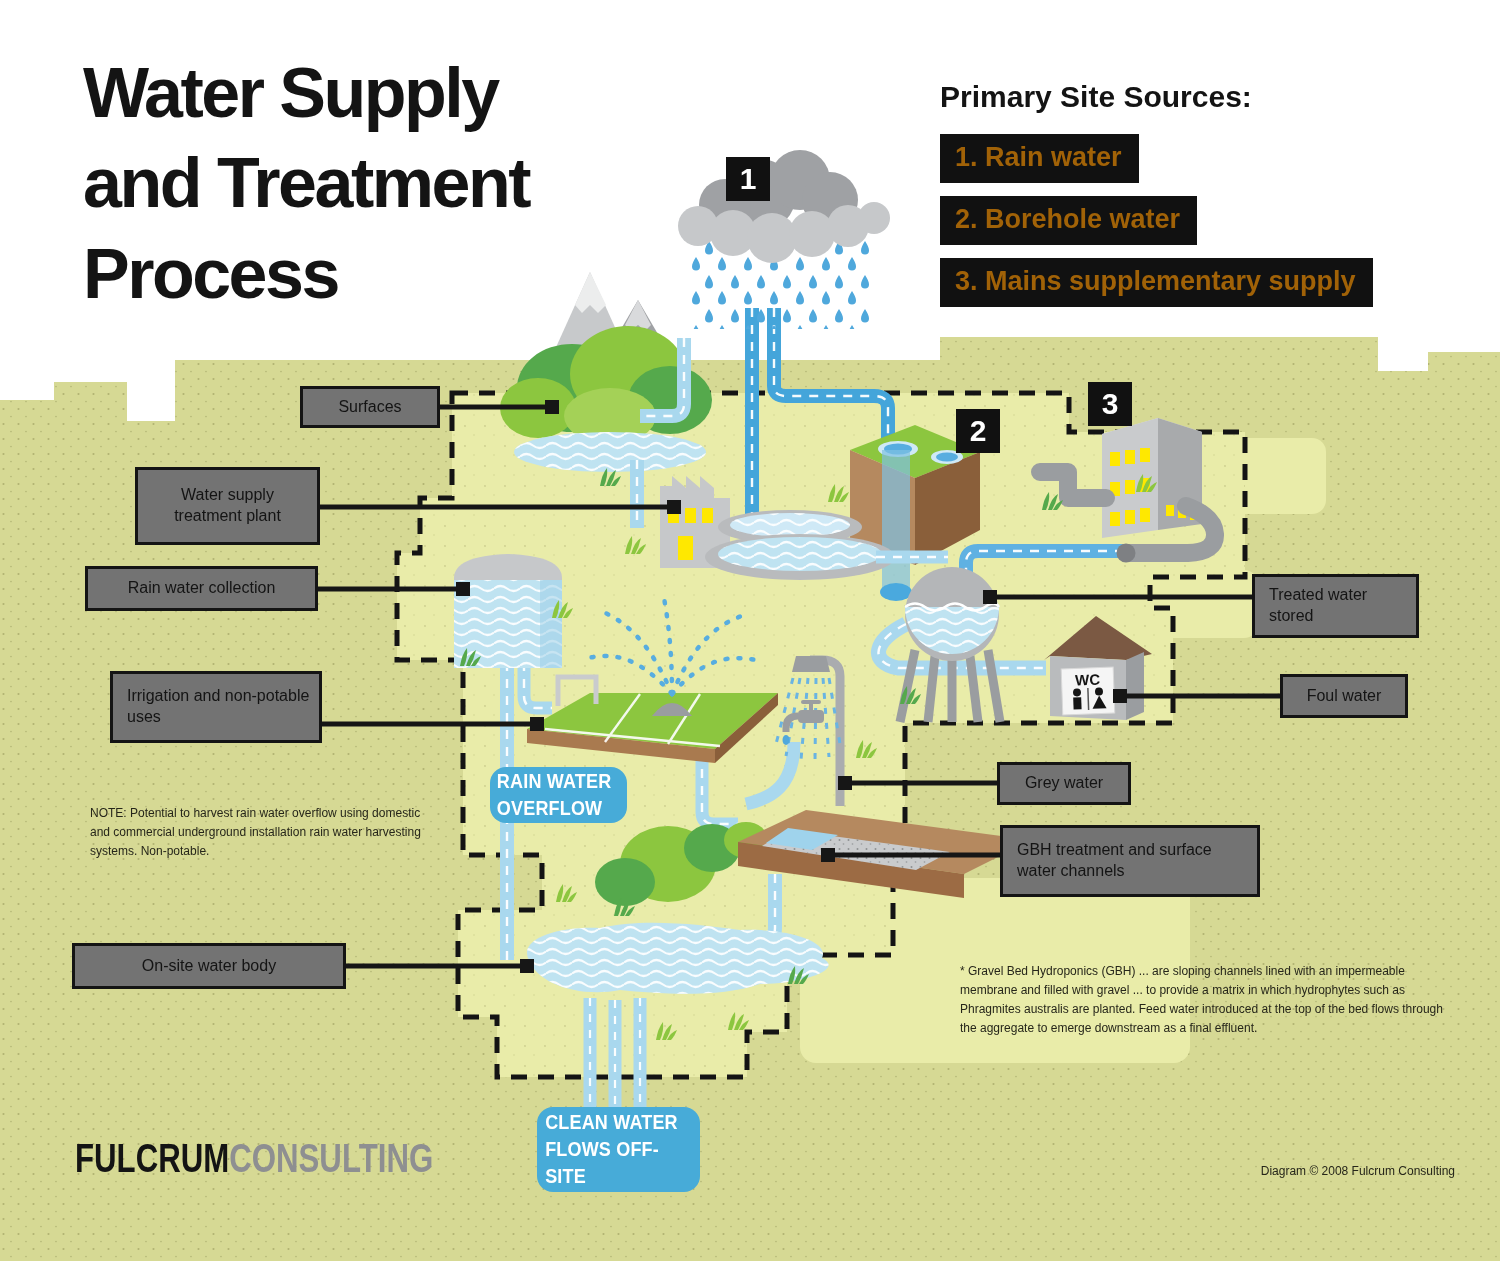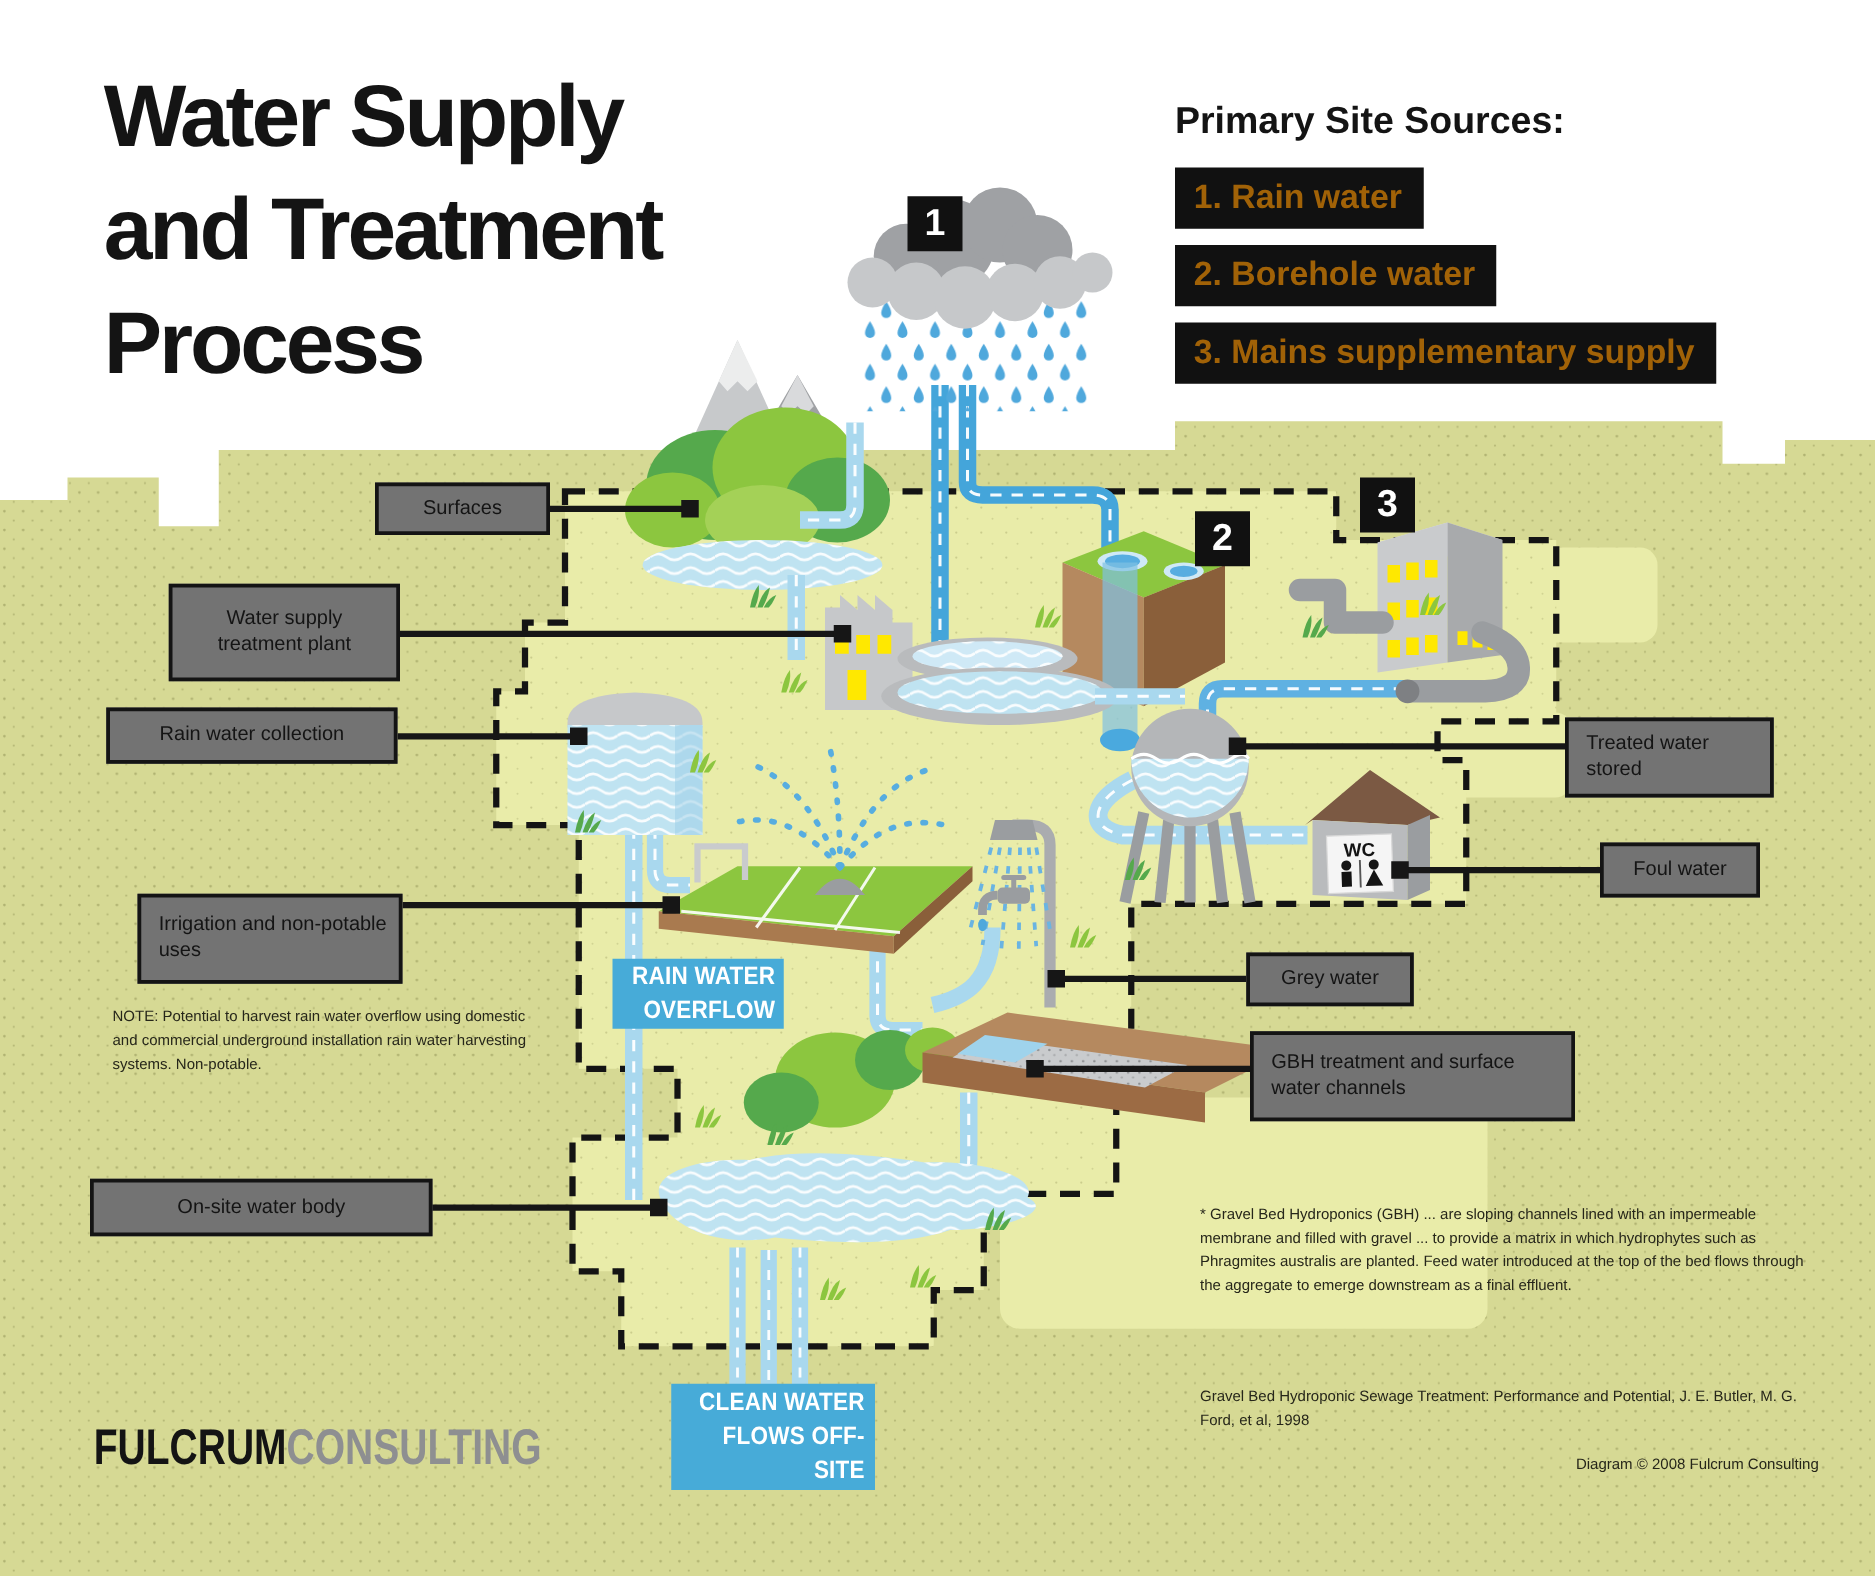--- a/index.html
+++ b/index.html
@@ -11,21 +11,21 @@
          letter-spacing:-2.5px;color:#141414;margin:0;}
   #primary-heading{left:940px;top:80px;font-size:30px;font-weight:bold;}
   #primary-list{left:940px;top:134px;width:460px;}
   .src-badge{display:table;background:#111111;color:#a16207;font-weight:bold;font-size:27px;
              padding:8px 17px 10px 15px;margin-bottom:13px;}
   .callout{position:absolute;display:flex;align-items:center;justify-content:center;text-align:center;
            background:#737373;border:3.5px solid #141414;font-size:16px;line-height:1.3;
            color:#141414;box-sizing:border-box;padding:2px 8px;}
   .callout.wrap-left{justify-content:flex-start;text-align:left;padding:4px 8px 4px 14px;}
   .flowtag{position:absolute;background:#47abd8;color:#ffffff;display:flex;align-items:center;
-           justify-content:center;text-align:right;box-sizing:border-box;}
+           justify-content:center;text-align:left;box-sizing:border-box;border-radius:16px;}
   .flowtag .inner{font-weight:bold;font-size:20px;line-height:1.35;letter-spacing:.2px;
                   transform:scaleX(.9);white-space:pre-line;}
   .body-text{position:absolute;font-size:12px;line-height:1.58;color:#26261a;}
   #note{left:90px;top:792px;width:348px;}
   #footnote{left:960px;top:942px;width:495px;margin-top:20px;}
   #citation{left:960px;top:1096px;width:495px;}
   #copyright{left:960px;top:1150px;width:495px;text-align:right;}
   #logo{left:75px;top:1136px;font-size:40px;font-weight:bold;white-space:nowrap;
         transform:scaleX(.78);transform-origin:left center;letter-spacing:0;}
   #logo .sec{color:#8e8f91;}
@@ -350,36 +350,35 @@
     <div class="src-badge">3. Mains supplementary supply</div>
   </div>
 
   <div class="num-badge" style="left:726px;top:157px;">1</div>
   <div class="num-badge" style="left:956px;top:409px;">2</div>
   <div class="num-badge" style="left:1088px;top:382px;">3</div>
 
   <div class="callout" style="left:300px;top:386px;width:140px;height:42px;">Surfaces</div>
   <div class="callout" style="left:135px;top:467px;width:185px;height:78px;">Water supply treatment plant</div>
   <div class="callout" style="left:85px;top:566px;width:233px;height:45px;">Rain water collection</div>
-  <div class="callout wrap-left" style="left:110px;top:671px;width:212px;height:72px;margin-top:44px;">Irrigation and non-potable uses</div>
+  <div class="callout wrap-left" style="left:110px;top:671px;width:212px;height:72px;">Irrigation and non-potable uses</div>
   <div class="callout" style="left:72px;top:943px;width:274px;height:46px;">On-site water body</div>
   <div class="callout wrap-left" style="left:1252px;top:574px;width:167px;height:64px;">Treated water stored</div>
   <div class="callout" style="left:1280px;top:674px;width:128px;height:44px;">Foul water</div>
   <div class="callout" style="left:997px;top:762px;width:134px;height:43px;">Grey water</div>
   <div class="callout wrap-left" style="left:1000px;top:825px;width:260px;height:72px;">GBH treatment and surface water channels</div>
 
   <div class="flowtag" style="left:490px;top:767px;width:137px;height:56px;">
     <span class="inner">RAIN WATER OVERFLOW</span>
   </div>
   <div class="flowtag" style="left:537px;top:1107px;width:163px;height:85px;">
     <span class="inner">CLEAN WATER FLOWS OFF-SITE</span>
   </div>
 
   <p id="note" class="body-text">NOTE: Potential to harvest rain water overflow using domestic and commercial underground installation rain water harvesting systems. Non-potable.</p>
   <p id="footnote" class="body-text">* Gravel Bed Hydroponics (GBH) ... are sloping channels lined with an impermeable membrane and filled with gravel ... to provide a matrix in which hydrophytes such as Phragmites australis are planted. Feed water introduced at the top of the bed flows through the aggregate to emerge downstream as a final effluent.</p>
-  <p id="citation" class="body-text">Gravel Bed Hydroponic Sewage Treatment: Performance and Potential, J. E. Butler, M. G. Ford, et al, 1998</p>
   <p id="copyright" class="body-text">Diagram © 2008 Fulcrum Consulting</p>
 
   <div id="logo" class="abs">
     <span>FULCRUM</span><span class="sec">CONSULTING</span>
   </div>
 
 </div>
 
 </body></html>

